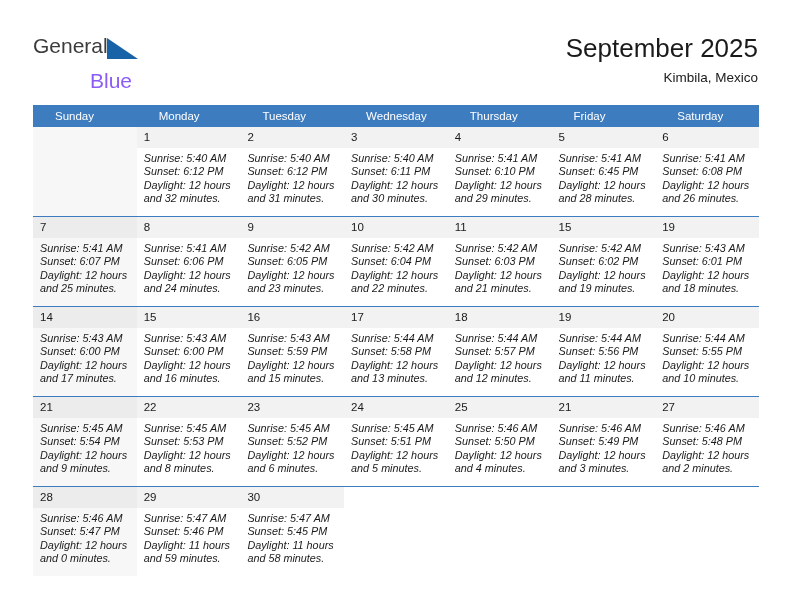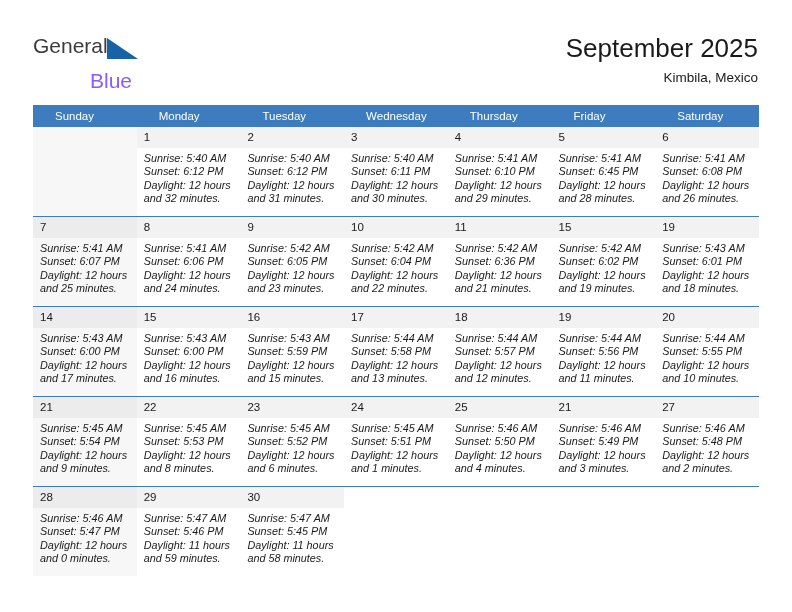--- a/index.html
+++ b/index.html
@@ -276,21 +276,21 @@
               <div>Sunrise: 5:42 AM</div>
               <div>Sunset: 6:04 PM</div>
               <div>Daylight: 12 hours</div>
               <div>and 22 minutes.</div>
             </div>
           </td>
           <td class="">
             <span class="daynum">11</span>
             <div class="lines">
               <div>Sunrise: 5:42 AM</div>
-              <div>Sunset: 6:36 PM</div>
+              <div>Sunset: 6:03 PM</div>
               <div>Daylight: 12 hours</div>
               <div>and 21 minutes.</div>
             </div>
           </td>
           <td class="">
             <span class="daynum">15</span>
             <div class="lines">
               <div>Sunrise: 5:42 AM</div>
               <div>Sunset: 6:02 PM</div>
               <div>Daylight: 12 hours</div>
@@ -399,21 +399,21 @@
               <div>Daylight: 12 hours</div>
               <div>and 6 minutes.</div>
             </div>
           </td>
           <td class="">
             <span class="daynum">24</span>
             <div class="lines">
               <div>Sunrise: 5:45 AM</div>
               <div>Sunset: 5:51 PM</div>
               <div>Daylight: 12 hours</div>
-              <div>and 1 minutes.</div>
+              <div>and 5 minutes.</div>
             </div>
           </td>
           <td class="">
             <span class="daynum">25</span>
             <div class="lines">
               <div>Sunrise: 5:46 AM</div>
               <div>Sunset: 5:50 PM</div>
               <div>Daylight: 12 hours</div>
               <div>and 4 minutes.</div>
             </div>

